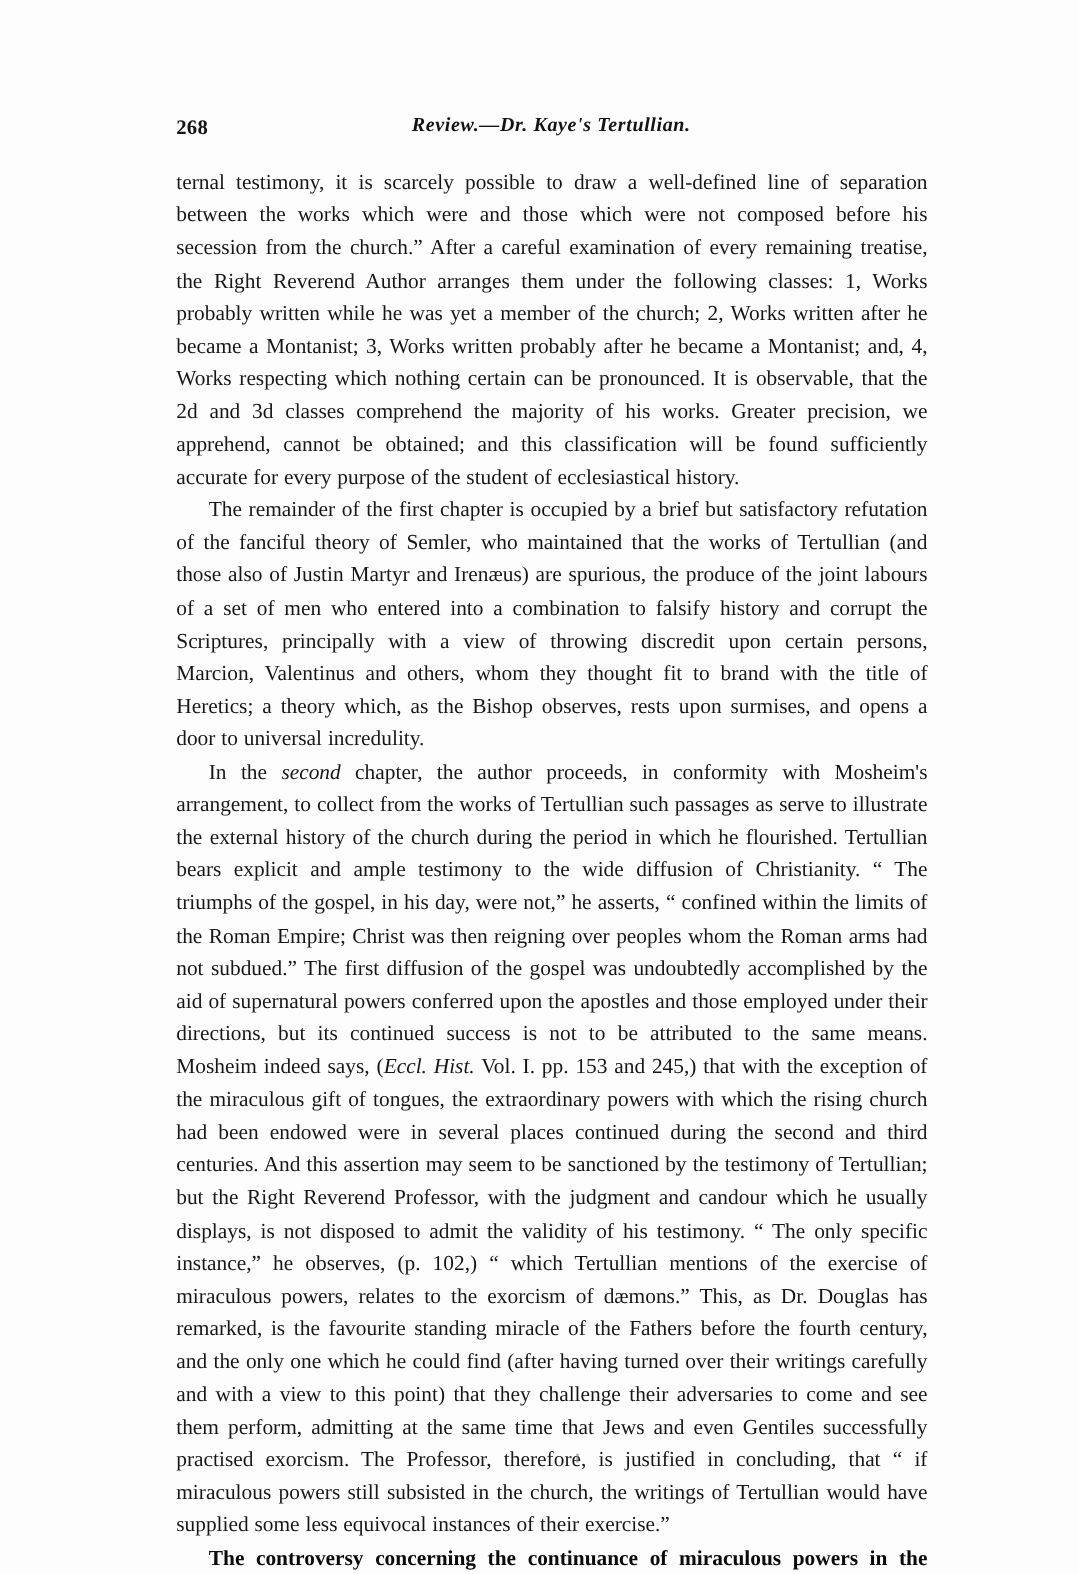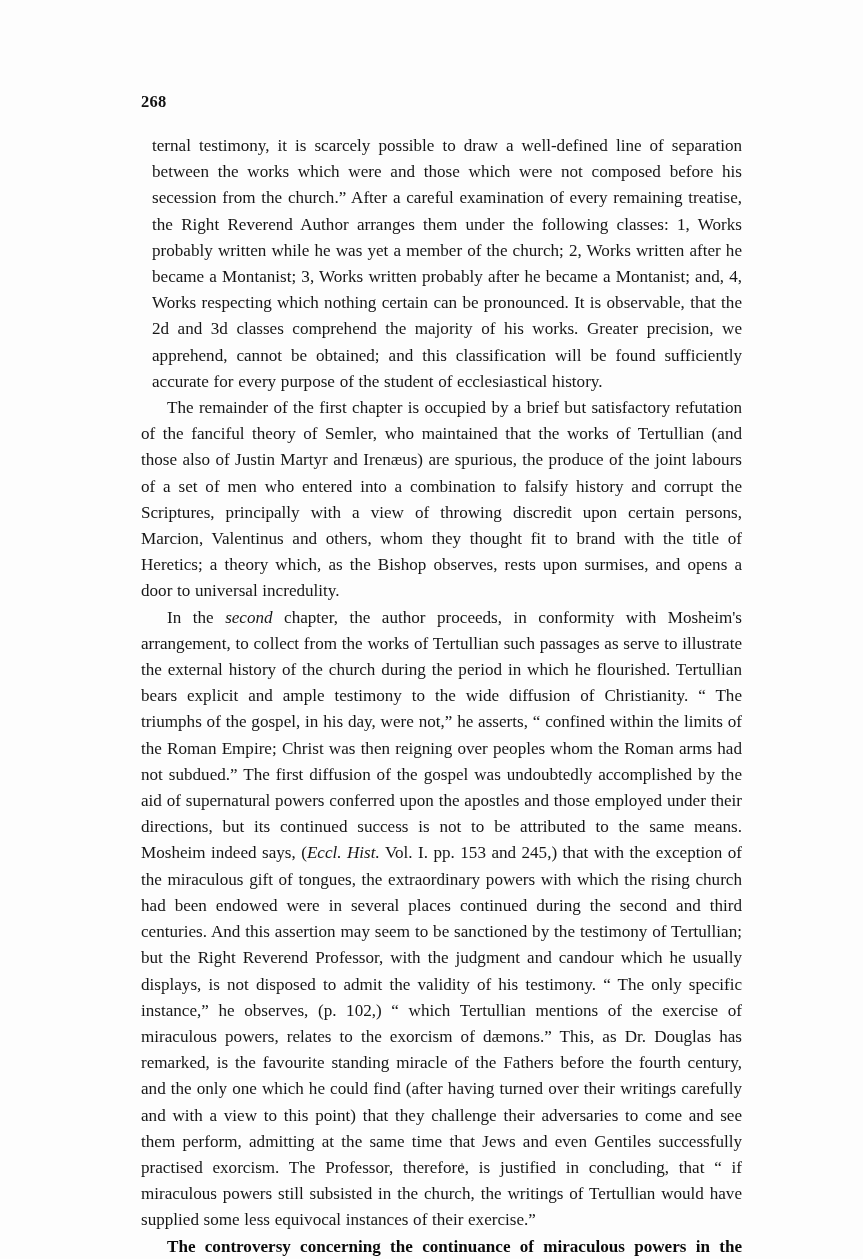--- a/index.html
+++ b/index.html
@@ -65,21 +65,20 @@
     font-size: 17.1px;
     line-height: 26.2px;
     text-indent: 26px;
     color: #161616;
     -webkit-hyphens: none;
     hyphens: none;
     word-spacing: 0.4px;
   }
   p.para.first {
     text-indent: 0;
-    margin-left: 11px;
   }
   p.para i {
     font-style: italic;
   }
   
   p.para.heavy {
     color: #0a0a0a;
     font-weight: bold;
     word-spacing: 0.2px;
   }
@@ -95,20 +94,21 @@
     opacity: 0.55;
   }
 </style>
 </head>
 <body>
 
 <div id="page">
 
   <div id="running-head">
     <span id="folio">268</span>
+    <span id="head-title">Review.—Dr. Kaye's Tertullian.</span>
   </div>
 
   <div id="textblock">
       <p class="para first"><span>ternal testimony, it is scarcely possible to draw a well-defined line of separation between the works which were and those which were not composed before his secession from the church.”  After a careful examination of every remaining treatise, the Right Reverend Author arranges them under the following classes: 1, Works probably written while he was yet a member of the church; 2, Works written after he became a Montanist; 3, Works written probably after he became a Montanist; and, 4, Works respecting which nothing certain can be pronounced.  It is observable, that the 2d and 3d classes comprehend the majority of his works.  Greater precision, we apprehend, cannot be obtained; and this classification will be found sufficiently accurate for every purpose of the student of ecclesiastical history.</span></p>
       <p class="para"><span>The remainder of the first chapter is occupied by a brief but satisfactory refutation of the fanciful theory of Semler, who maintained that the works of Tertullian (and those also of Justin Martyr and Irenæus) are spurious, the produce of the joint labours of a set of men who entered into a combination to falsify history and corrupt the Scriptures, principally with a view of throwing discredit upon certain persons, Marcion, Valentinus and others, whom they thought fit to brand with the title of Heretics; a theory which, as the Bishop observes, rests upon surmises, and opens a door to universal incredulity.</span></p>
       <p class="para"><span>In the </span><i>second</i><span> chapter, the author proceeds, in conformity with Mosheim's arrangement, to collect from the works of Tertullian such passages as serve to illustrate the external history of the church during the period in which he flourished.  Tertullian bears explicit and ample testimony to the wide diffusion of Christianity.  “ The triumphs of the gospel, in his day, were not,” he asserts, “ confined within the limits of the Roman Empire; Christ was then reigning over peoples whom the Roman arms had not subdued.”  The first diffusion of the gospel was undoubtedly accomplished by the aid of supernatural powers conferred upon the apostles and those employed under their directions, but its continued success is not to be attributed to the same means.  Mosheim indeed says, (</span><i>Eccl. Hist.</i><span> Vol. I. pp. 153 and 245,) that with the exception of the miraculous gift of tongues, the extraordinary powers with which the rising church had been endowed were in several places continued during the second and third centuries.  And this assertion may seem to be sanctioned by the testimony of Tertullian; but the Right Reverend Professor, with the judgment and candour which he usually displays, is not disposed to admit the validity of his testimony.  “ The only specific instance,” he observes, (p. 102,) “ which Tertullian mentions of the exercise of miraculous powers, relates to the exorcism of dæmons.”  This, as Dr. Douglas has remarked, is the favourite standing miracle of the Fathers before the fourth century, and the only one which he could find (after having turned over their writings carefully and with a view to this point) that they challenge their adversaries to come and see them perform, admitting at the same time that Jews and even Gentiles successfully practised exorcism.  The Professor, therefore, is justified in concluding, that “ if miraculous powers still subsisted in the church, the writings of Tertullian would have supplied some less equivocal instances of their exercise.”</span></p>
       <p class="para heavy"><span>The controversy concerning the continuance of miraculous powers in the church, which so strongly excited the public attention about the middle of the last century, is now almost forgotten, and the names of Chapman, Berriman, Jackson, Church, Fell, and others, who either opposed or defended Middleton, are rapidly fading, as connected with this controversy, from the</span></p>
     </div>
 
   <div id="speck"></div>

